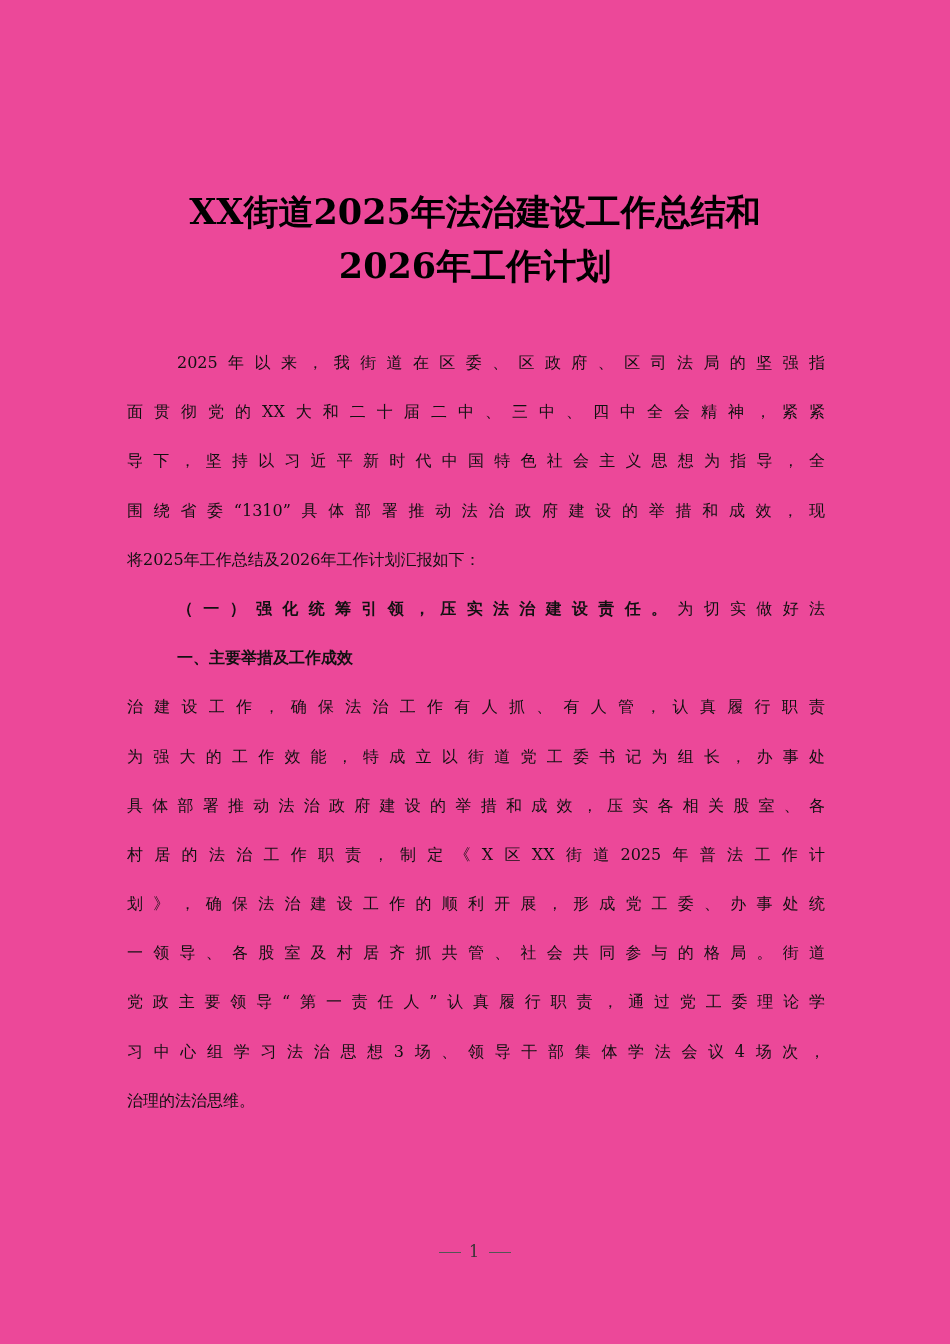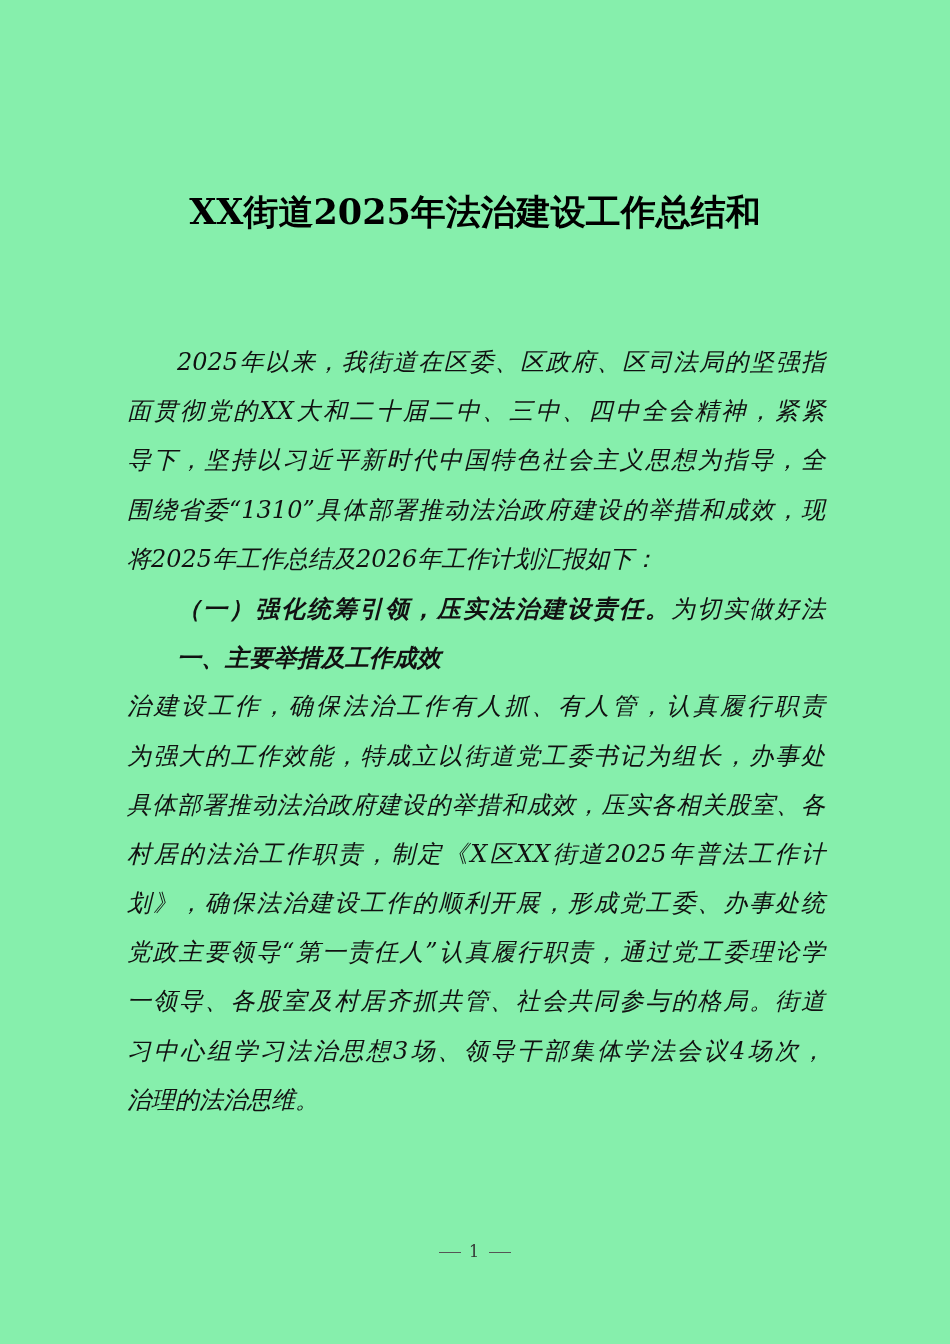--- a/index.html
+++ b/index.html
@@ -1,59 +1,60 @@
 <!DOCTYPE html>
 <html><head>
 <meta charset="utf-8">
 <style>
   html, body { margin: 0; padding: 0; background: #ffffff; }
   body { width: 950px; height: 1344px; position: relative; overflow: hidden;
          font-family: "DejaVu Serif", "Liberation Serif", serif; color: #111; }
-  .page { position: absolute; left: 0; top: 0; width: 950px; height: 1344px; background: #86efac; }
+  .page { position: absolute; left: 0; top: 0; width: 950px; height: 1344px; background: #ec4899; }
   .title { position: absolute; left: 100px; width: 750px; text-align: center;
            font-weight: bold; font-size: 35px; line-height: 52px; color: #000;
            font-family: "DejaVu Serif", "Liberation Serif", serif; }
   .title.l1 { top: 186px; }
   .title.l2 { top: 240px; }
   .body { position: absolute; left: 127px; top: 338px; width: 698px; }
-  .line { height: 49.2px; line-height: 49.2px; font-size: 24px; white-space: nowrap;
-          text-align: justify; text-align-last: justify; overflow: visible; font-style: italic; }
+  .line { height: 49.2px; line-height: 49.2px; font-size: 16px; white-space: nowrap;
+          text-align: justify; text-align-last: justify; overflow: visible; }
   .line.last { text-align-last: left; }
   .indent { padding-left: 50px; }
   .bold { font-weight: bold; }
   .footer { position: absolute; top: 1242px; left: 0; width: 950px; text-align: center;
             font-size: 16px; color: #333; letter-spacing: 2px; }
   .footer .dash { display: inline-block; width: 22px; height: 1px; background: #555;
                   vertical-align: middle; margin: 0 8px; }
 </style>
 </head>
 <body>
 
 <div class="page">
 
   <div class="title l1">XX街道2025年法治建设工作总结和</div>
+  <div class="title l2">2026年工作计划</div>
 
   <div class="body">
 
     <div class="line indent">2025年以来，我街道在区委、区政府、区司法局的坚强指</div>
     <div class="line">面贯彻党的XX大和二十届二中、三中、四中全会精神，紧紧</div>
     <div class="line">导下，坚持以习近平新时代中国特色社会主义思想为指导，全</div>
     <div class="line">围绕省委“1310”具体部署推动法治政府建设的举措和成效，现</div>
     <div class="line last">将2025年工作总结及2026年工作计划汇报如下：</div>
 
     <div class="line indent"><span class="bold">（一）强化统筹引领，压实法治建设责任。</span><span>为切实做好法</span></div>
 
     <div class="line last indent bold">一、主要举措及工作成效</div>
     <div class="line">治建设工作，确保法治工作有人抓、有人管，认真履行职责</div>
     <div class="line">为强大的工作效能，特成立以街道党工委书记为组长，办事处</div>
     <div class="line">具体部署推动法治政府建设的举措和成效，压实各相关股室、各</div>
     <div class="line">村居的法治工作职责，制定《X区XX街道2025年普法工作计</div>
     <div class="line">划》，确保法治建设工作的顺利开展，形成党工委、办事处统</div>
+    <div class="line">一领导、各股室及村居齐抓共管、社会共同参与的格局。街道</div>
     <div class="line">党政主要领导“第一责任人”认真履行职责，通过党工委理论学</div>
-    <div class="line">一领导、各股室及村居齐抓共管、社会共同参与的格局。街道</div>
     <div class="line">习中心组学习法治思想3场、领导干部集体学法会议4场次，</div>
     <div class="line last">治理的法治思维。</div>
   </div>
 
   <div class="footer">
     <span class="dash"></span><span>1</span><span class="dash"></span>
   </div>
 
 </div>
 

